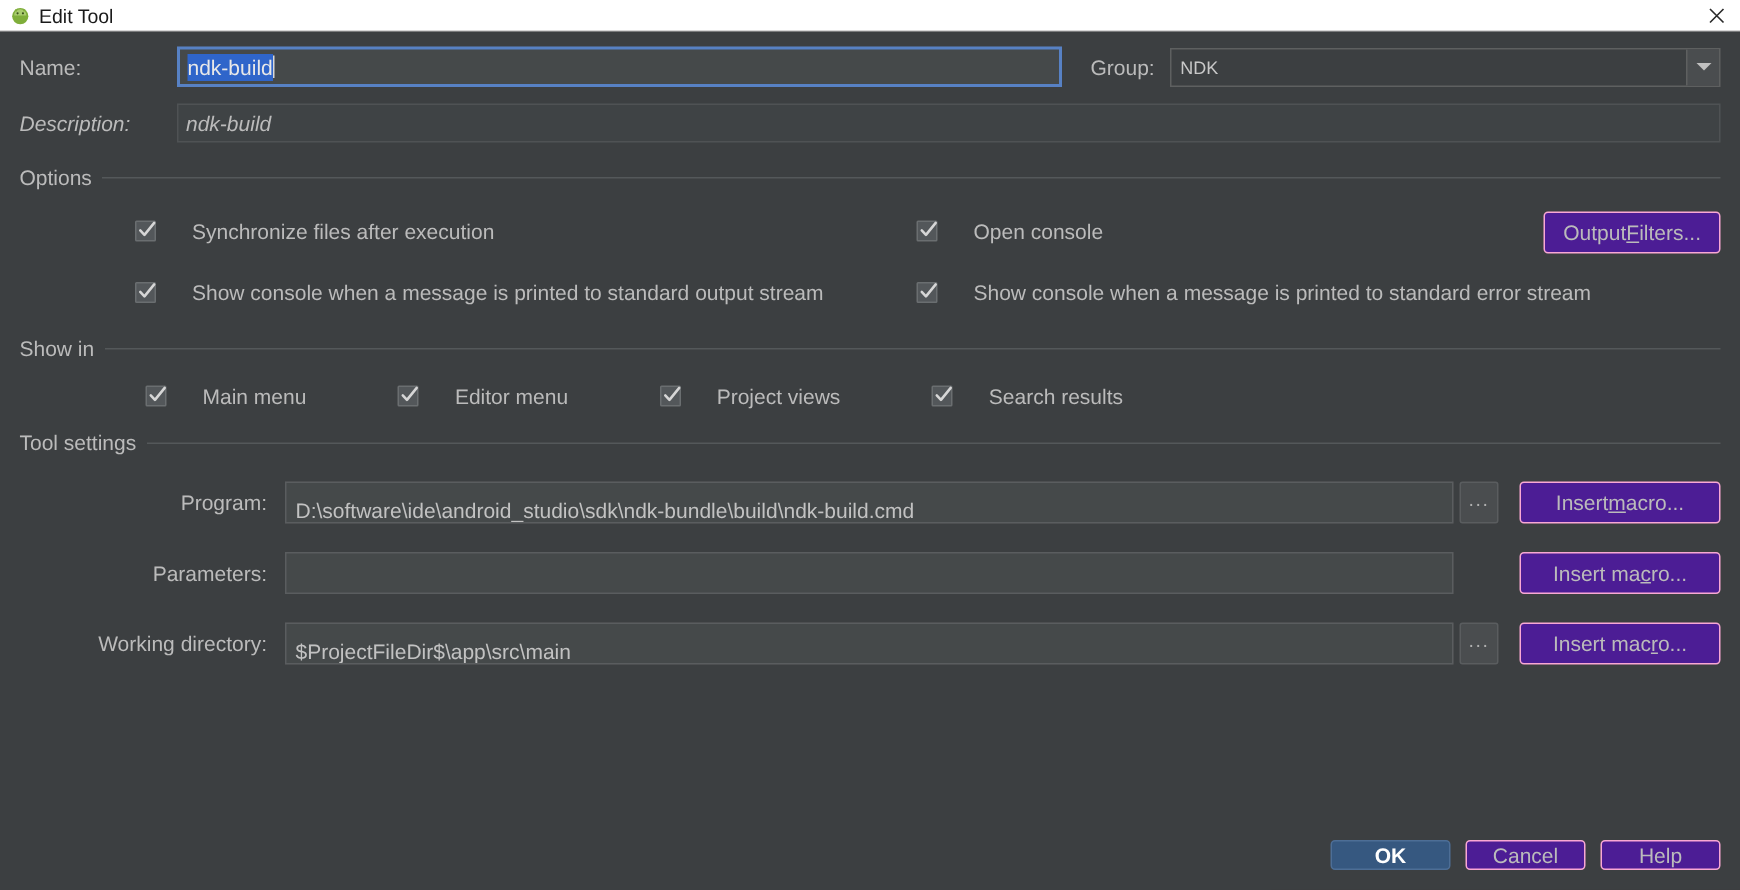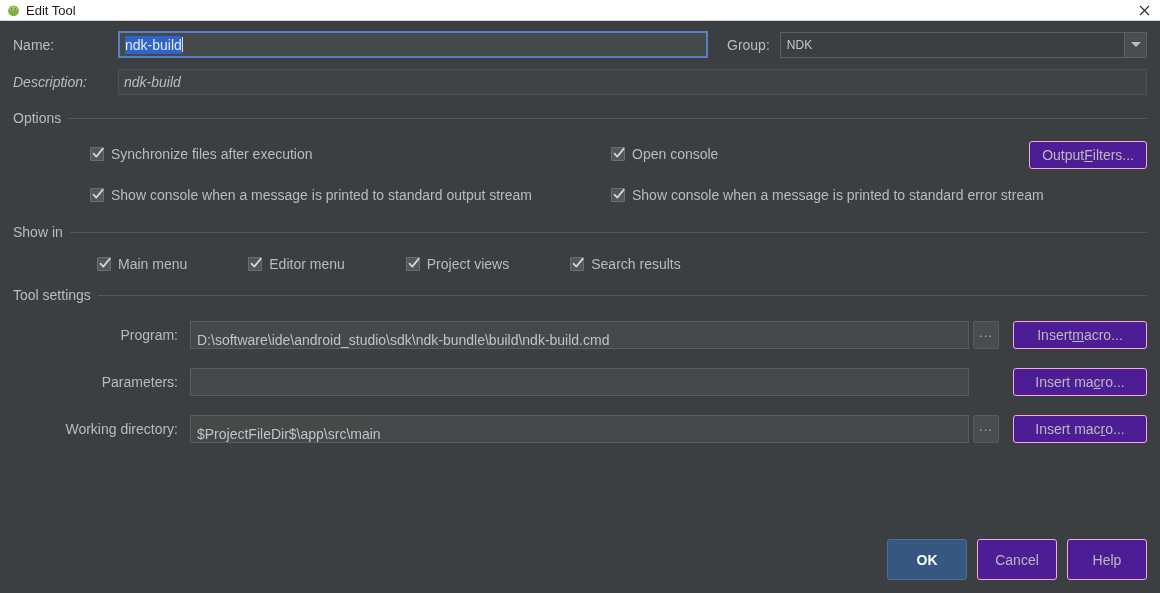--- a/index.html
+++ b/index.html
@@ -186,21 +186,21 @@
   .section-rule {
     flex: 1;
     height: 1px;
     background: #54585a;
   }
 
   
   .cb {
     display: inline-flex;
     align-items: center;
-    gap: 7px;
+    gap: 24px;
     white-space: nowrap;
     padding-left: 36px;
   }
   .cb-box {
     width: 14px;
     height: 14px;
     background: #53575a;
     border: 1px solid #6a6e70;
     box-sizing: border-box;
     position: relative;
@@ -321,21 +321,21 @@
   
   .footer {
     position: absolute;
     right: 13px;
     bottom: 13px;
     display: flex;
     gap: 10px;
   }
   .btn-footer {
     width: 80px;
-    height: 41px;
+    height: 20px;
   }
   .btn-default {
     background: #365880;
     border: 1px solid #4d6e96;
     color: #ffffff;
     font-weight: bold;
   }
 </style>
 </head>
 <body>

